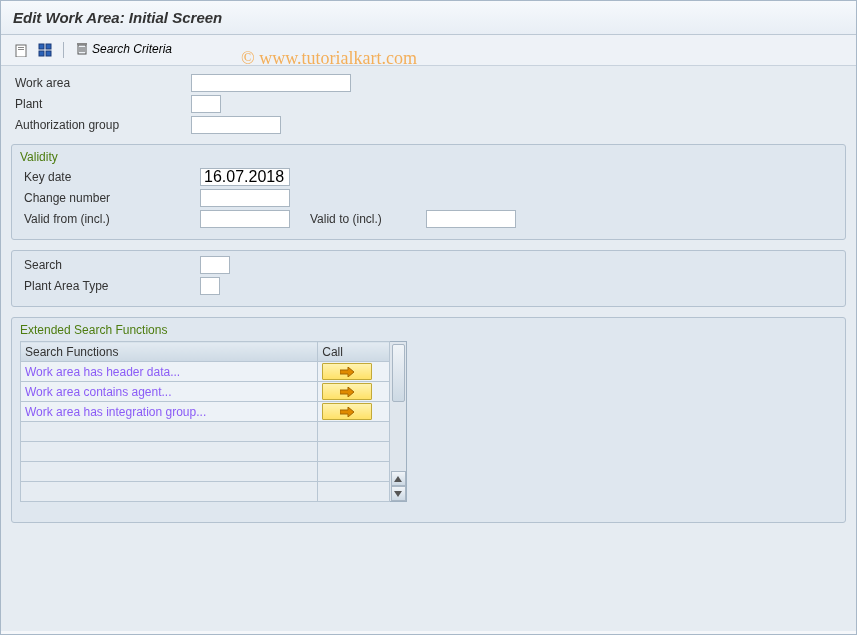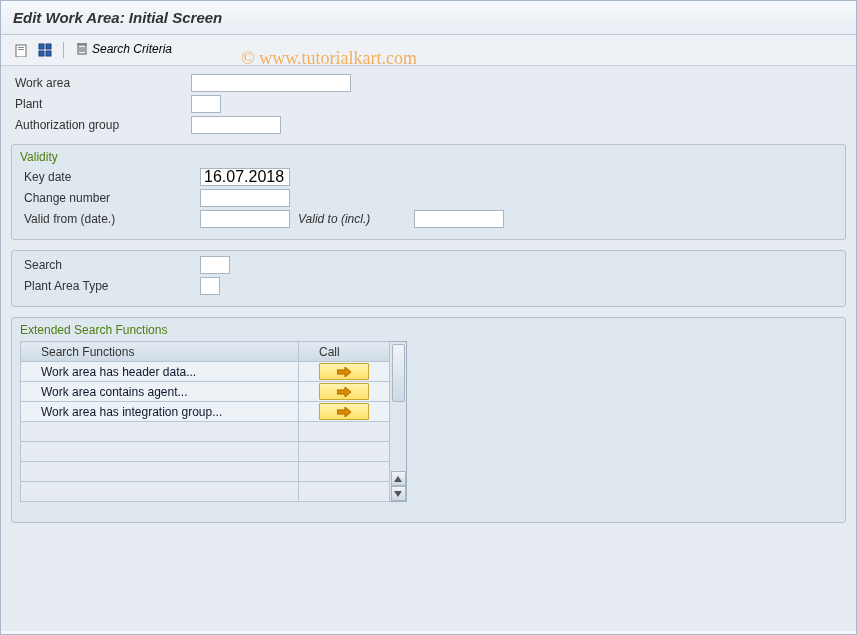--- a/index.html
+++ b/index.html
@@ -80,22 +80,21 @@
     }
     .field-label {
       width: 180px;
       padding: 2px 4px;
       color: #333;
     }
     .field-label2 {
       width: 120px;
       padding: 2px 4px;
       color: #333;
-      margin-left: 4px;
-      font-style: italic;
+      margin-left: 16px;
     }
     input.sap-input {
       border: 1px solid #a9b6c2;
       background: #fff;
       height: 18px;
       font-size: 16px;
       padding: 0 3px;
     }
     .w160 { width: 160px; }
     .w90 { width: 90px; }
@@ -125,28 +124,28 @@
       border: 1px solid #9fb0c0;
       border-collapse: collapse;
       width: 370px;
       background: #edf2f7;
     }
     .grid th, .grid td {
       border: 1px solid #b8c6d3;
       font-size: 12px;
       text-align: left;
       height: 20px;
-      padding: 0 20px;
+      padding: 0 4px;
     }
     .grid th {
       background: linear-gradient(#e3ebf2, #cdd9e4);
       font-weight: normal;
       color: #333;
     }
-    .grid td.desc { color: #0f172a; }
+    .grid td.desc { color: #8b5cf6; }
     .grid td.empty { background: #e6ecf2; }
     .call-btn {
       display: inline-block;
       width: 50px;
       height: 17px;
       background: linear-gradient(#fff3b0, #ffe168);
       border: 1px solid #c2a938;
       border-radius: 1px;
       text-align: center;
       line-height: 15px;
@@ -241,21 +240,21 @@
       <div class="group-title">Validity</div>
       <div class="field-row">
         <span class="field-label">Key date</span>
         <input class="sap-input w90" value="16.07.2018" style="">
       </div>
       <div class="field-row">
         <span class="field-label">Change number</span>
         <input class="sap-input w90" value="" style="">
       </div>
       <div class="field-row">
-        <span class="field-label">Valid from (date.)</span>
+        <span class="field-label">Valid from (incl.)</span>
         <input class="sap-input w90" value="" style="">
         <span class="field-label2">Valid to (incl.)</span>
         <input class="sap-input w90" value="" style="">
       </div>
     </div>
 
     <div class="group-box">
       <div class="field-row">
         <span class="field-label">Search</span>
         <input class="sap-input w30" value="" style="">

